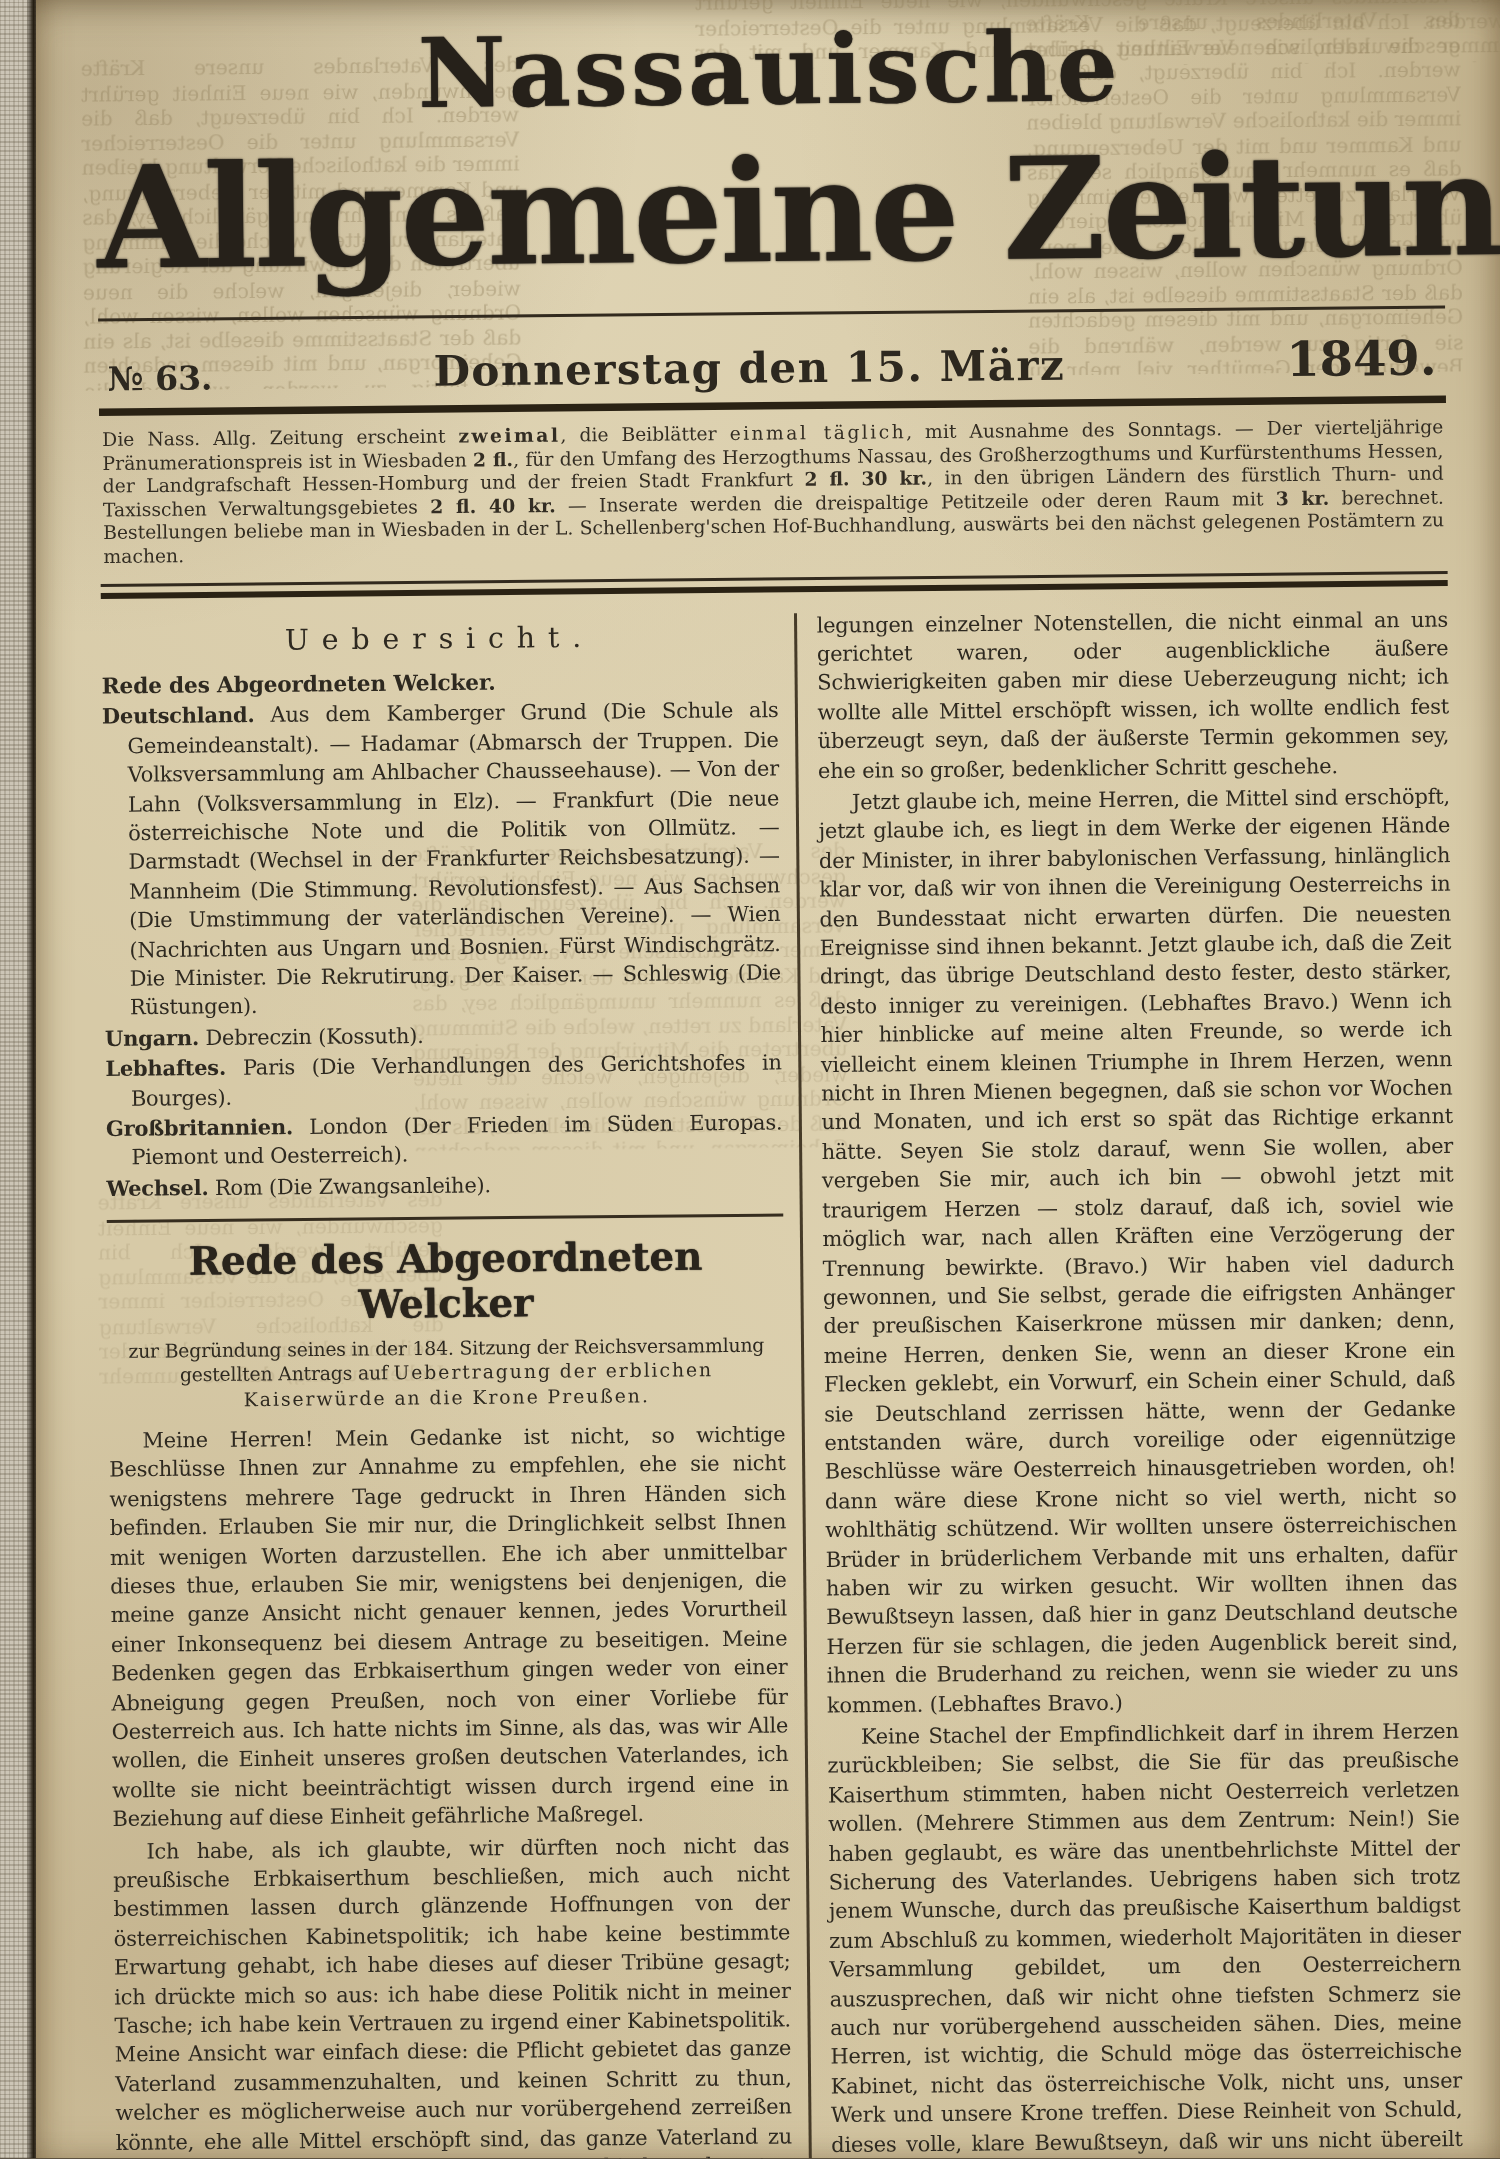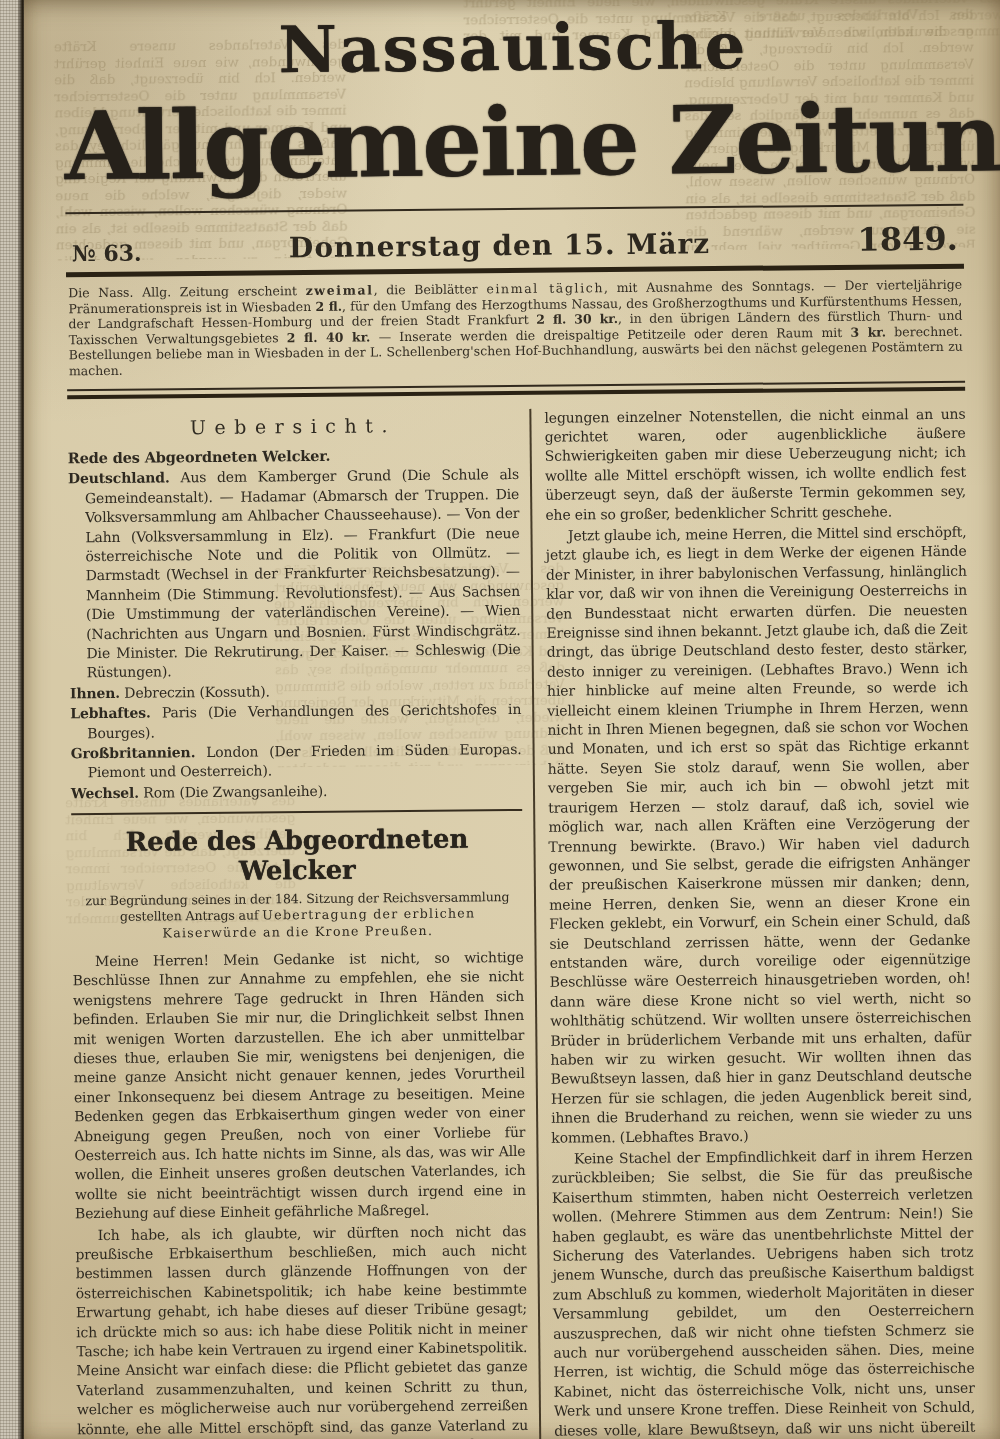--- a/index.html
+++ b/index.html
@@ -110,21 +110,21 @@
       <div class="fg dbl-top"></div>
       <div class="fg dbl-bot"></div>
 
       <div class="columns">
 
         <div class="col col-left">
           <div class="ov-head">Uebersicht.</div>
           <div class="ov-lead">Rede des Abgeordneten Welcker.</div>
 
           <p class="ov-entry"><span class="lead">Deutschland.</span><span> Aus dem Kamberger Grund (Die Schule als Gemeindeanstalt). — Hadamar (Abmarsch der Truppen. Die Volksversammlung am Ahlbacher Chausseehause). — Von der Lahn (Volksversammlung in Elz). — Frankfurt (Die neue österreichische Note und die Politik von Ollmütz. — Darmstadt (Wechsel in der Frankfurter Reichsbesatzung). — Mannheim (Die Stimmung. Revolutionsfest). — Aus Sachsen (Die Umstimmung der vaterländischen Vereine). — Wien (Nachrichten aus Ungarn und Bosnien. Fürst Windischgrätz. Die Minister. Die Rekrutirung. Der Kaiser. — Schleswig (Die Rüstungen).</span></p>
-          <p class="ov-entry"><span class="lead">Ihnen.</span><span> Debreczin (Kossuth).</span></p>
+          <p class="ov-entry"><span class="lead">Ungarn.</span><span> Debreczin (Kossuth).</span></p>
           <p class="ov-entry"><span class="lead">Lebhaftes.</span><span> Paris (Die Verhandlungen des Gerichtshofes in Bourges).</span></p>
           <p class="ov-entry"><span class="lead">Großbritannien.</span><span> London (Der Frieden im Süden Europas. Piemont und Oesterreich).</span></p>
           <p class="ov-entry"><span class="lead">Wechsel.</span><span> Rom (Die Zwangsanleihe).</span></p>
 
           <div class="sep-rule"></div>
 
           <div class="headline">Rede des Abgeordneten Welcker</div>
           <div class="subtitle"><span>zur Begründung seines in der 184. Sitzung der Reichsversammlung gestellten Antrags auf </span><span class="sp2">Uebertragung der erblichen Kaiserwürde an die Krone Preußen.</span></div>
 
           <p class="para">Meine Herren! Mein Gedanke ist nicht, so wichtige Beschlüsse Ihnen zur Annahme zu empfehlen, ehe sie nicht wenigstens mehrere Tage gedruckt in Ihren Händen sich befinden. Erlauben Sie mir nur, die Dringlichkeit selbst Ihnen mit wenigen Worten darzustellen. Ehe ich aber unmittelbar dieses thue, erlauben Sie mir, wenigstens bei denjenigen, die meine ganze Ansicht nicht genauer kennen, jedes Vorurtheil einer Inkonsequenz bei diesem Antrage zu beseitigen. Meine Bedenken gegen das Erbkaiserthum gingen weder von einer Abneigung gegen Preußen, noch von einer Vorliebe für Oesterreich aus. Ich hatte nichts im Sinne, als das, was wir Alle wollen, die Einheit unseres großen deutschen Vaterlandes, ich wollte sie nicht beeinträchtigt wissen durch irgend eine in Beziehung auf diese Einheit gefährliche Maßregel.</p>

